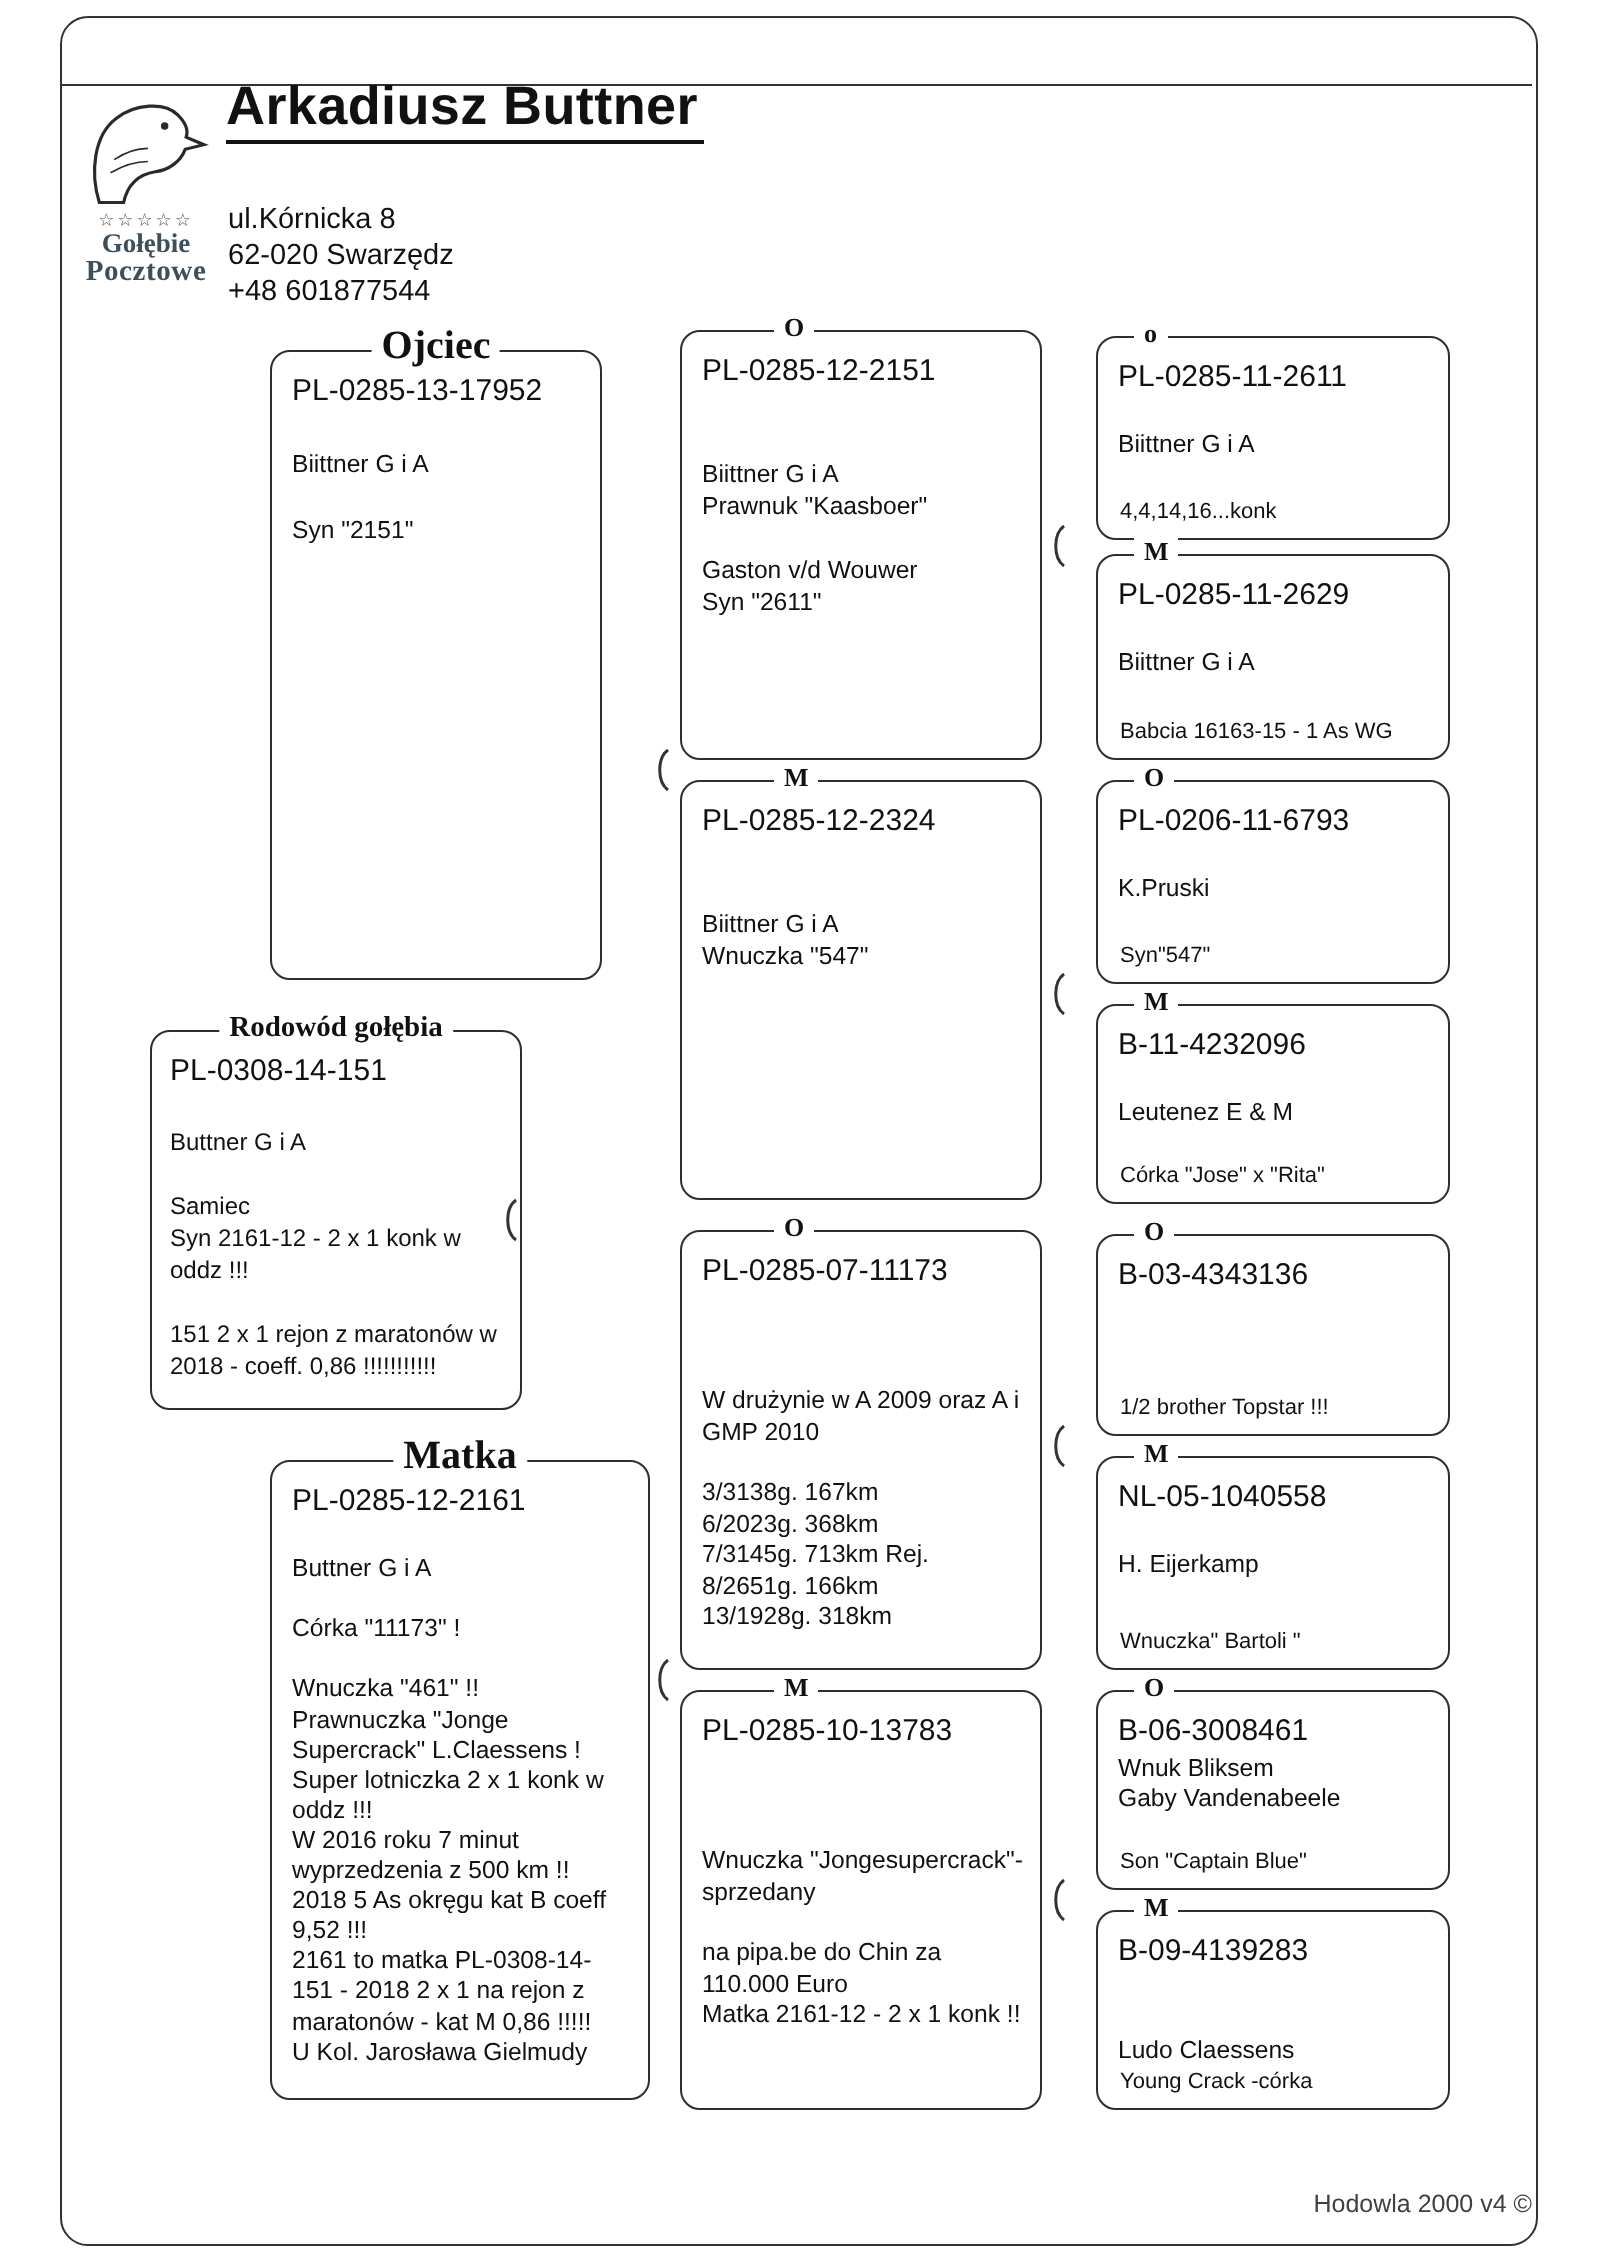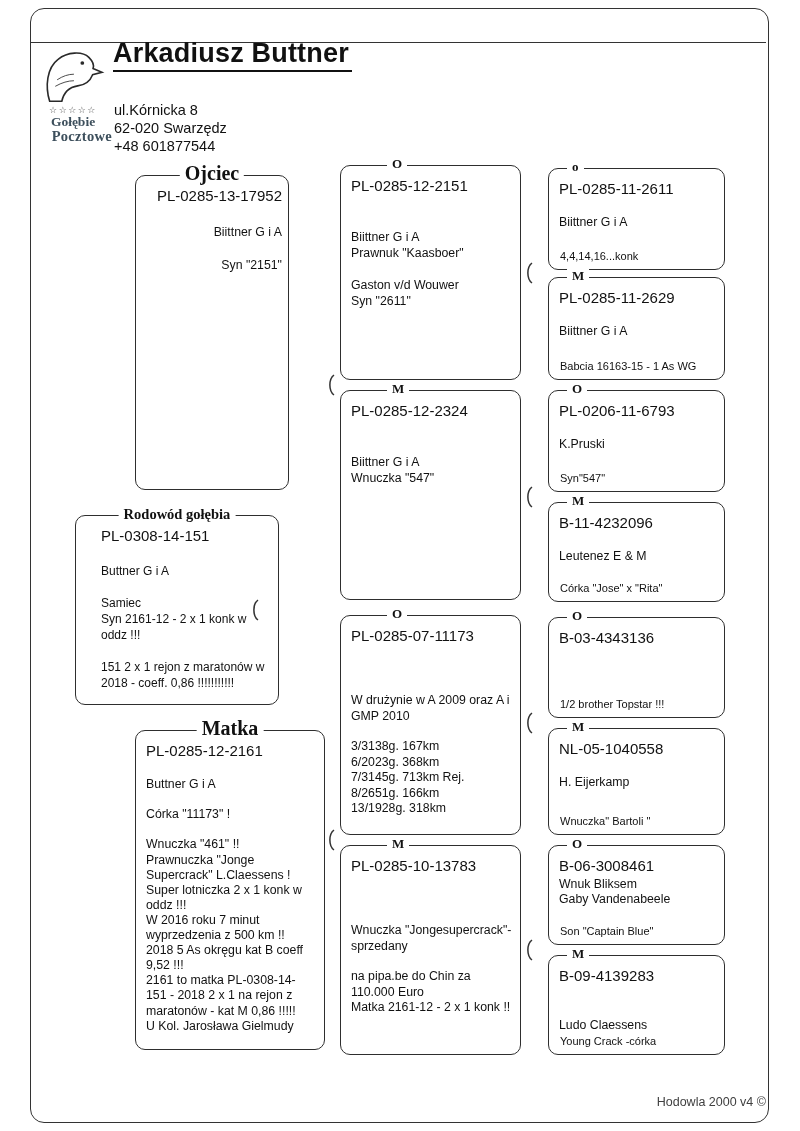--- a/index.html
+++ b/index.html
@@ -10,21 +10,21 @@
            border:1.6px solid #333; border-radius:14px; }
   .top-rule { position:absolute; left:31px; top:42px; width:735px; border-top:1.5px solid #333; }
 
   
   .logo { position:absolute; left:34px; top:49px; width:78px; text-align:center; }
   .logo svg { display:block; margin:0 auto; }
   .logo-stars { font-size:9px; letter-spacing:1.5px; color:#555; line-height:10px; }
   .logo-t1 { font-family:"Liberation Serif",serif; font-weight:bold; font-size:13.5px;
              color:#3d4f5c; line-height:14px; }
   .logo-t2 { font-family:"Liberation Serif",serif; font-weight:bold; font-size:14.5px;
-             color:#3d4f5c; line-height:15px; letter-spacing:.3px;text-align:right; }
+             color:#3d4f5c; line-height:15px; letter-spacing:.3px; }
   .breeder-name { position:absolute; left:113px; top:38px; margin:0; font-size:27px;
                   font-weight:bold; letter-spacing:.2px; border-bottom:2.5px solid #111;
                   padding:0 3px 1px 0; }
   .address { position:absolute; left:114px; top:101px; font-size:14.5px; line-height:18px; }
 
   
   .pbox { position:absolute; border:1.5px solid #2e2e2e; border-radius:10px; background:#fff;
           box-sizing:border-box; padding:11px 6px 5px 10px; }
   .ring { font-size:15px; margin-bottom:3px; white-space:nowrap; }
   .body { font-size:12.3px; line-height:15.4px; }
@@ -64,32 +64,32 @@
     <div class="logo-t2">Pocztowe</div>
   </div>
 
   <h1 class="breeder-name">Arkadiusz Buttner</h1>
   <div class="address">
     <div>ul.Kórnicka 8</div>
     <div>62-020 Swarzędz</div>
     <div>+48 601877544</div>
   </div>
 
-  <div class="pbox" style="left:135px; top:175px; width:154px; height:315px;text-align:right;">
+  <div class="pbox" style="left:135px; top:175px; width:166px; height:315px;">
     <span class="box-label big lbl-center">Ojciec</span>
     <div class="ring">PL-0285-13-17952</div>
     <div class="body" style="line-height:16.5px;">
         <div class="ln">&nbsp;</div>
         <div class="ln">Biittner G i A</div>
         <div class="ln">&nbsp;</div>
         <div class="ln">Syn "2151"</div>
       </div>
   </div>
 
-  <div class="pbox" style="left:75px; top:515px; width:204px; height:190px; padding-left:25px; padding-right:3px;">
+  <div class="pbox" style="left:75px; top:515px; width:186px; height:190px; padding-left:9px; padding-right:3px;">
     <span class="box-label med lbl-center">Rodowód gołębia</span>
     <div class="ring">PL-0308-14-151</div>
     <div class="body" style="font-size:12px; line-height:16px;">
         <div class="ln">&nbsp;</div>
         <div class="ln">Buttner G i A</div>
         <div class="ln">&nbsp;</div>
         <div class="ln">Samiec</div>
         <div class="ln">Syn 2161-12  - 2 x 1 konk w</div>
         <div class="ln">oddz !!!</div>
         <div class="ln">&nbsp;</div>

